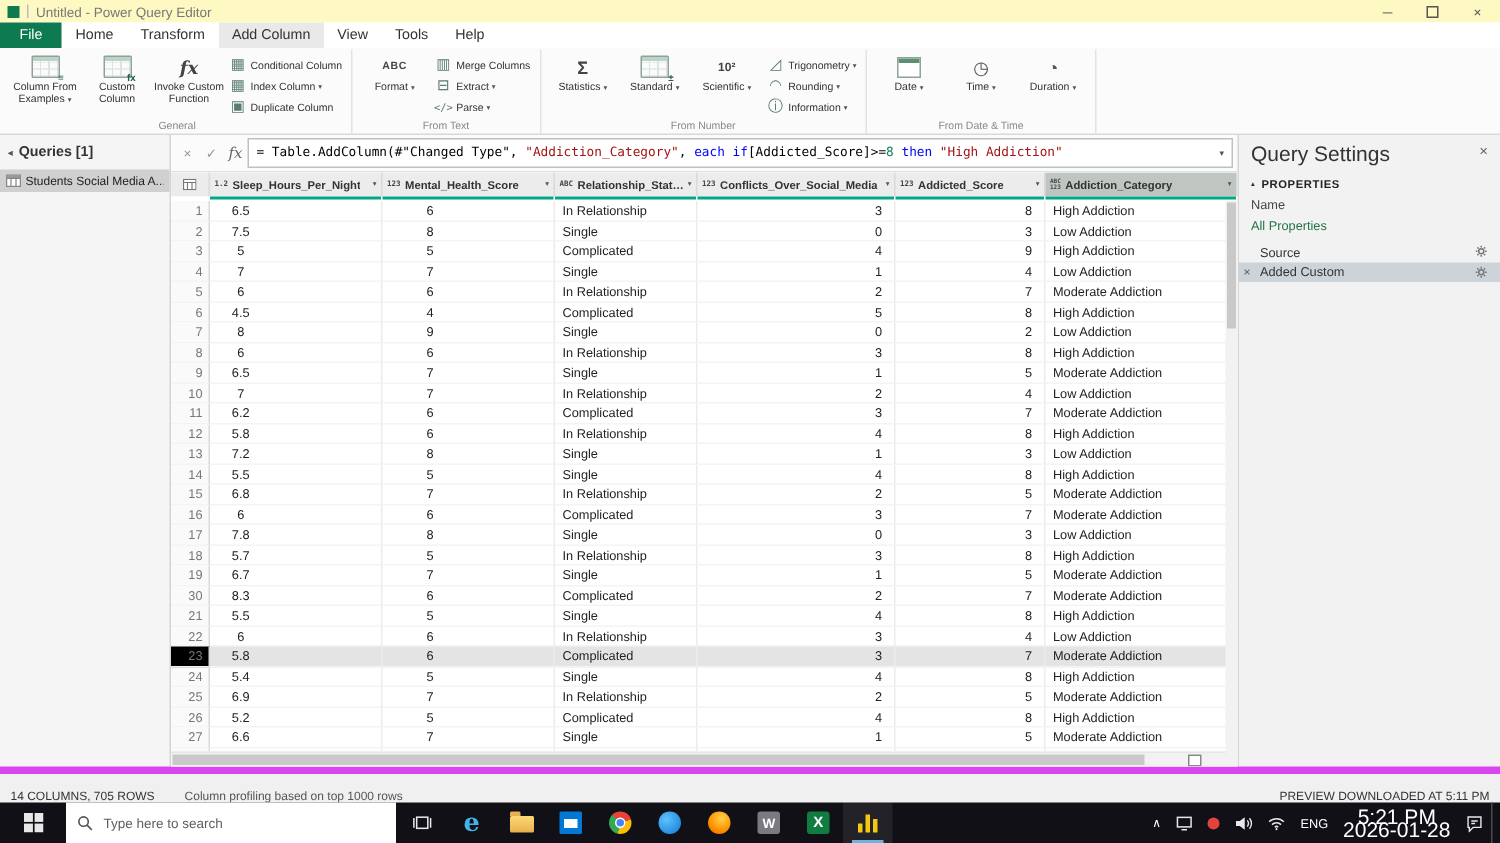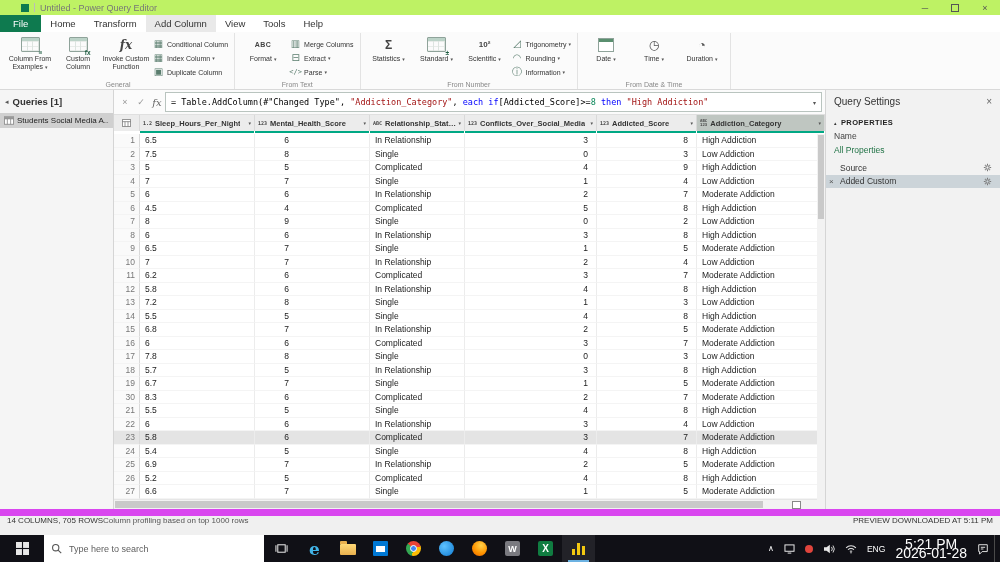--- a/index.html
+++ b/index.html
@@ -4,21 +4,21 @@
 <style>
   :root{
     --accent-green:#0e7a4f; --quality-green:#00a884; --selected-header:#bfc6c1;
     --link-green:#217346; --taskbar-bg:#101016;
   }
   html,body{margin:0;padding:0;width:1000px;height:562px;overflow:hidden}
   body{font-family:"Liberation Sans","DejaVu Sans",sans-serif;color:#333}
   .app{width:1000px;height:562px;display:flex;flex-direction:column;background:#fff}
 
   
-  .titlebar{height:15px;flex:0 0 auto;display:flex;align-items:center;padding-left:21px;background:#bef264}
+  .titlebar{height:15px;flex:0 0 auto;display:flex;align-items:center;padding-left:5px;background:#fef9c3}
   .app-ic{width:8px;height:8px;background:var(--accent-green);flex:0 0 auto}
   .tsep{width:1px;height:9px;background:#bbb;margin:0 5px}
   .title-text{font-size:9px;color:#777}
   .win-controls{margin-left:auto;display:flex;height:100%}
   .win-btn{width:30px;display:flex;align-items:center;justify-content:center;font-size:9px;color:#555}
   .maxbox{width:6px;height:6px;border:1px solid #555}
 
   
   .tabrow{height:17px;flex:0 0 auto;display:flex;background:#fff;align-items:stretch}
   .rtab{padding:0 9px;display:flex;align-items:center;font-size:9.5px;color:#333}
@@ -81,51 +81,51 @@
   .type-ic{font-family:"DejaVu Sans Mono",monospace;font-size:5px;line-height:5px;color:#444;margin-right:3px;font-weight:bold;flex:0 0 auto;text-align:center}
   .type-ic div{font-size:4px;line-height:4px}
   .filter{margin-left:auto;font-size:5px;color:#555;padding-left:2px;flex:0 0 auto}
   .quality{height:3px;flex:0 0 auto;background:#fff}
   .qseg{margin:0 1px 1px 0;background:var(--quality-green)}
   .qseg.empty{background:transparent}
   .gbody{flex:1 1 auto;overflow:hidden}
   .grow{height:13.5px}
   .gc{border-right:1px solid #ececec;border-bottom:1px solid #f4f4f4;font-size:8.5px;line-height:13px;padding:0 5px;white-space:nowrap;overflow:hidden;color:#222}
   .gc.num{color:#777;text-align:right;background:#fafafa;border-right:1px solid #d9d9d9;padding-right:4px}
-  .grow .gc:nth-child(2){text-align:left;padding-right:78px}
+  .grow .gc:nth-child(2){text-align:center;padding-right:78px}
   .grow .gc:nth-child(3){text-align:right;padding-right:80px}
   .grow .gc:nth-child(5){text-align:right;padding-right:8px}
   .grow .gc:nth-child(6){text-align:right;padding-right:8px}
   .grow.sel .gc{background:#e4e4e4}
-  .grow.sel .gc.num{background:#e5e5e5}
+  .grow.sel .gc.num{background:#000000}
   .vscroll{position:absolute;top:19px;right:0;bottom:9px;width:8px;background:#f2f2f2}
   .vthumb{margin:1px;height:84px;background:#c9c9c9}
   .hscroll{height:9px;flex:0 0 auto;background:#f2f2f2;position:relative;border-top:1px solid #e6e6e6}
   .hthumb{position:absolute;left:1px;top:1px;bottom:1px;width:648px;background:#c9c9c9}
   .hcorner{position:absolute;right:24px;top:1px;width:7px;height:6px;border:1px solid #888;background:#fff}
 
   
   .settings-pane{width:174px;flex:0 0 auto;background:#f2f2f2;border-left:1px solid #d5d5d5;display:flex;flex-direction:column}
   .sp-title-row{height:23px;display:flex;align-items:center;padding:0 8px}
-  .sp-title{font-size:10px;color:#333}
+  .sp-title{font-size:14px;color:#333}
   .sp-close{margin-left:auto;color:#666;font-size:10px}
   .sp-sec{display:flex;align-items:center;padding:5px 8px 2px 8px;font-size:7.5px;font-weight:bold;color:#222;letter-spacing:.4px}
   .sp-tri{font-size:5px;margin-right:4px;color:#333}
   .sp-label{font-size:8.5px;color:#444;padding:2px 8px 1px 8px}
   .sp-input{margin:1px 8px;height:15px;background:#fff;border:1px solid #bbb;font-size:8px;padding:0 3px;line-height:13px;white-space:nowrap;overflow:hidden;color:#222}
   .sp-link{font-size:8.5px;color:var(--link-green);padding:3px 8px 6px 8px}
   .step{height:13.5px;display:flex;align-items:center;padding:0 8px 0 14px;font-size:8.5px;color:#333}
   .step.selected{background:#ccd4d9;padding-left:3px}
   .step .del{width:11px;color:#555;font-size:8px;flex:0 0 auto}
   .step-label{white-space:nowrap;overflow:hidden}
   .gear{margin-left:auto;display:flex;flex:0 0 auto}
 
   
-  .statusbar{height:19px;flex:0 0 auto;background:#f0f0f0;border-top:7px solid #d946ef;display:flex;align-items:flex-start;font-size:8px;color:#333;padding:0 7px}
-  .sb-mid{margin-left:0;color:#555}
+  .statusbar{height:19px;flex:0 0 auto;background:#f0f0f0;border-top:5px solid #d946ef;display:flex;align-items:flex-end;font-size:8px;color:#333;padding:0 7px}
+  .sb-mid{margin-left:20px;color:#555}
   .sb-right{margin-left:auto}
 
   
   .taskbar{height:27px;flex:0 0 auto;background:var(--taskbar-bg);display:flex;align-items:stretch}
   .tb-start{width:44px;display:flex;align-items:center;justify-content:center}
   .tb-search{width:206px;background:#fff;display:flex;align-items:center;padding:0 7px}
   .tb-search-text{color:#5f5f5f;font-size:9px;margin-left:7px}
   .tb-btn{width:34px;display:flex;align-items:center;justify-content:center}
   .tb-apps{display:flex}
   .tb-app{width:33px;display:flex;align-items:center;justify-content:center;position:relative}

